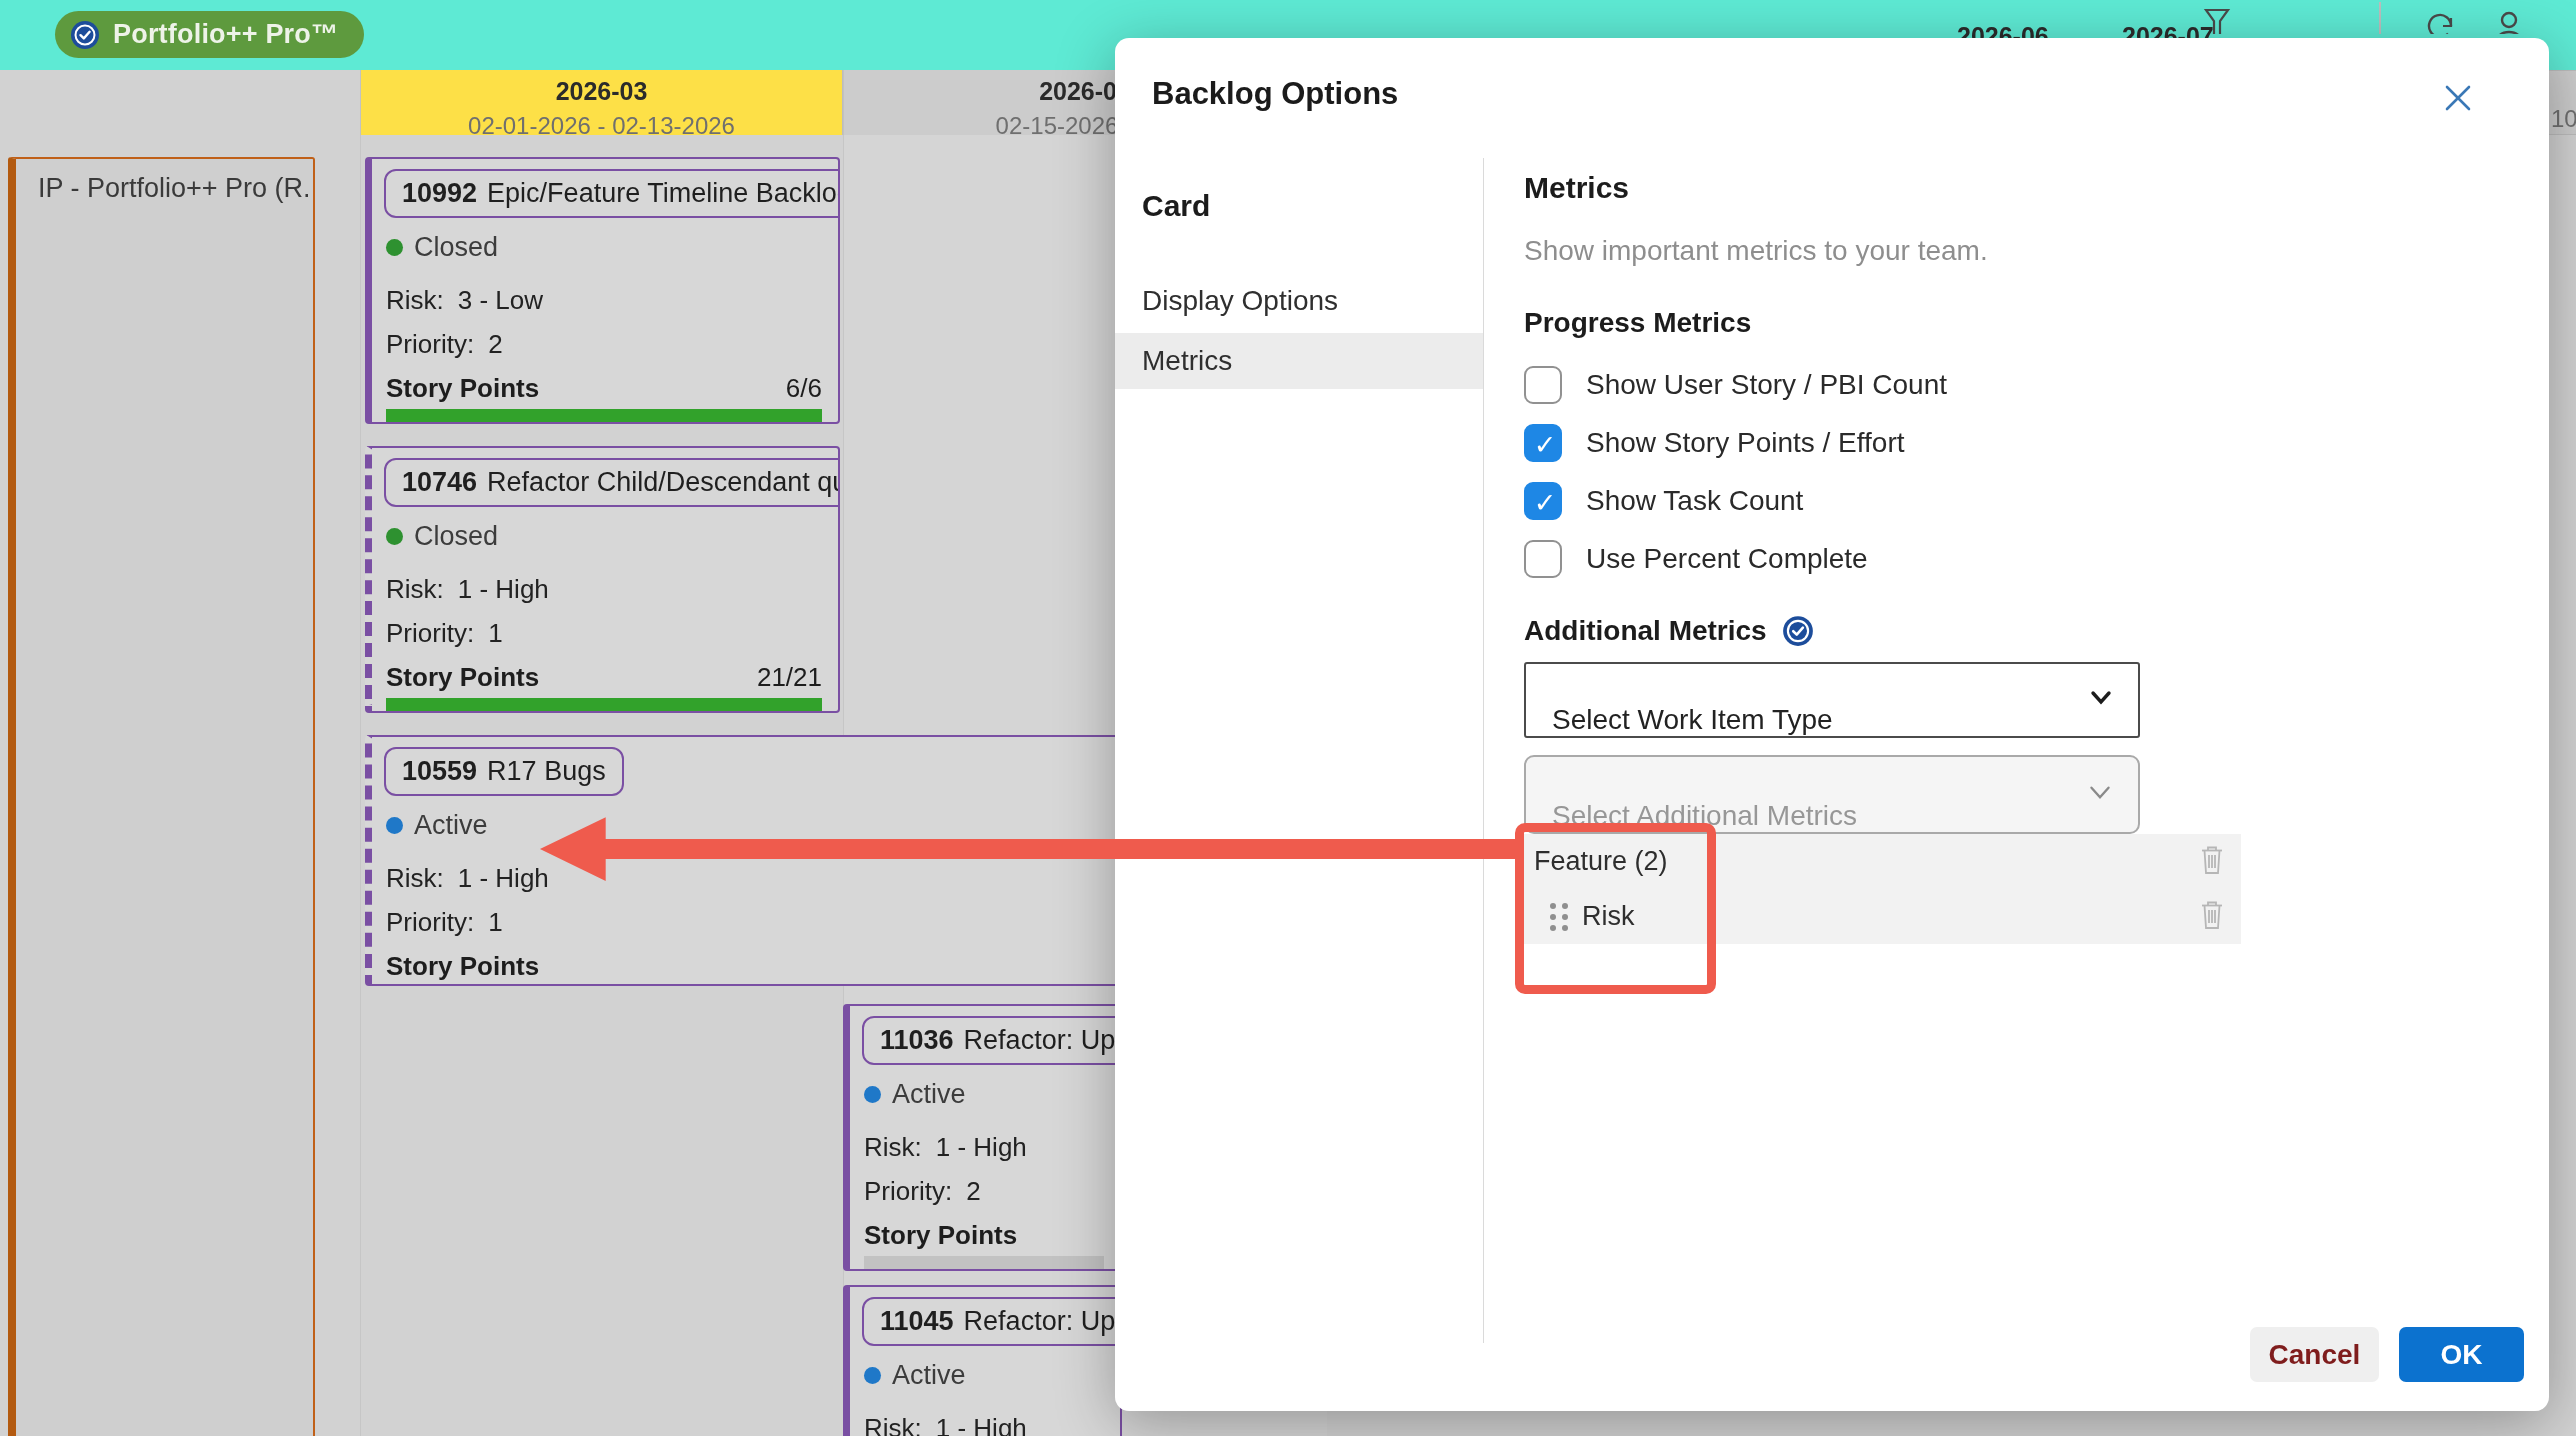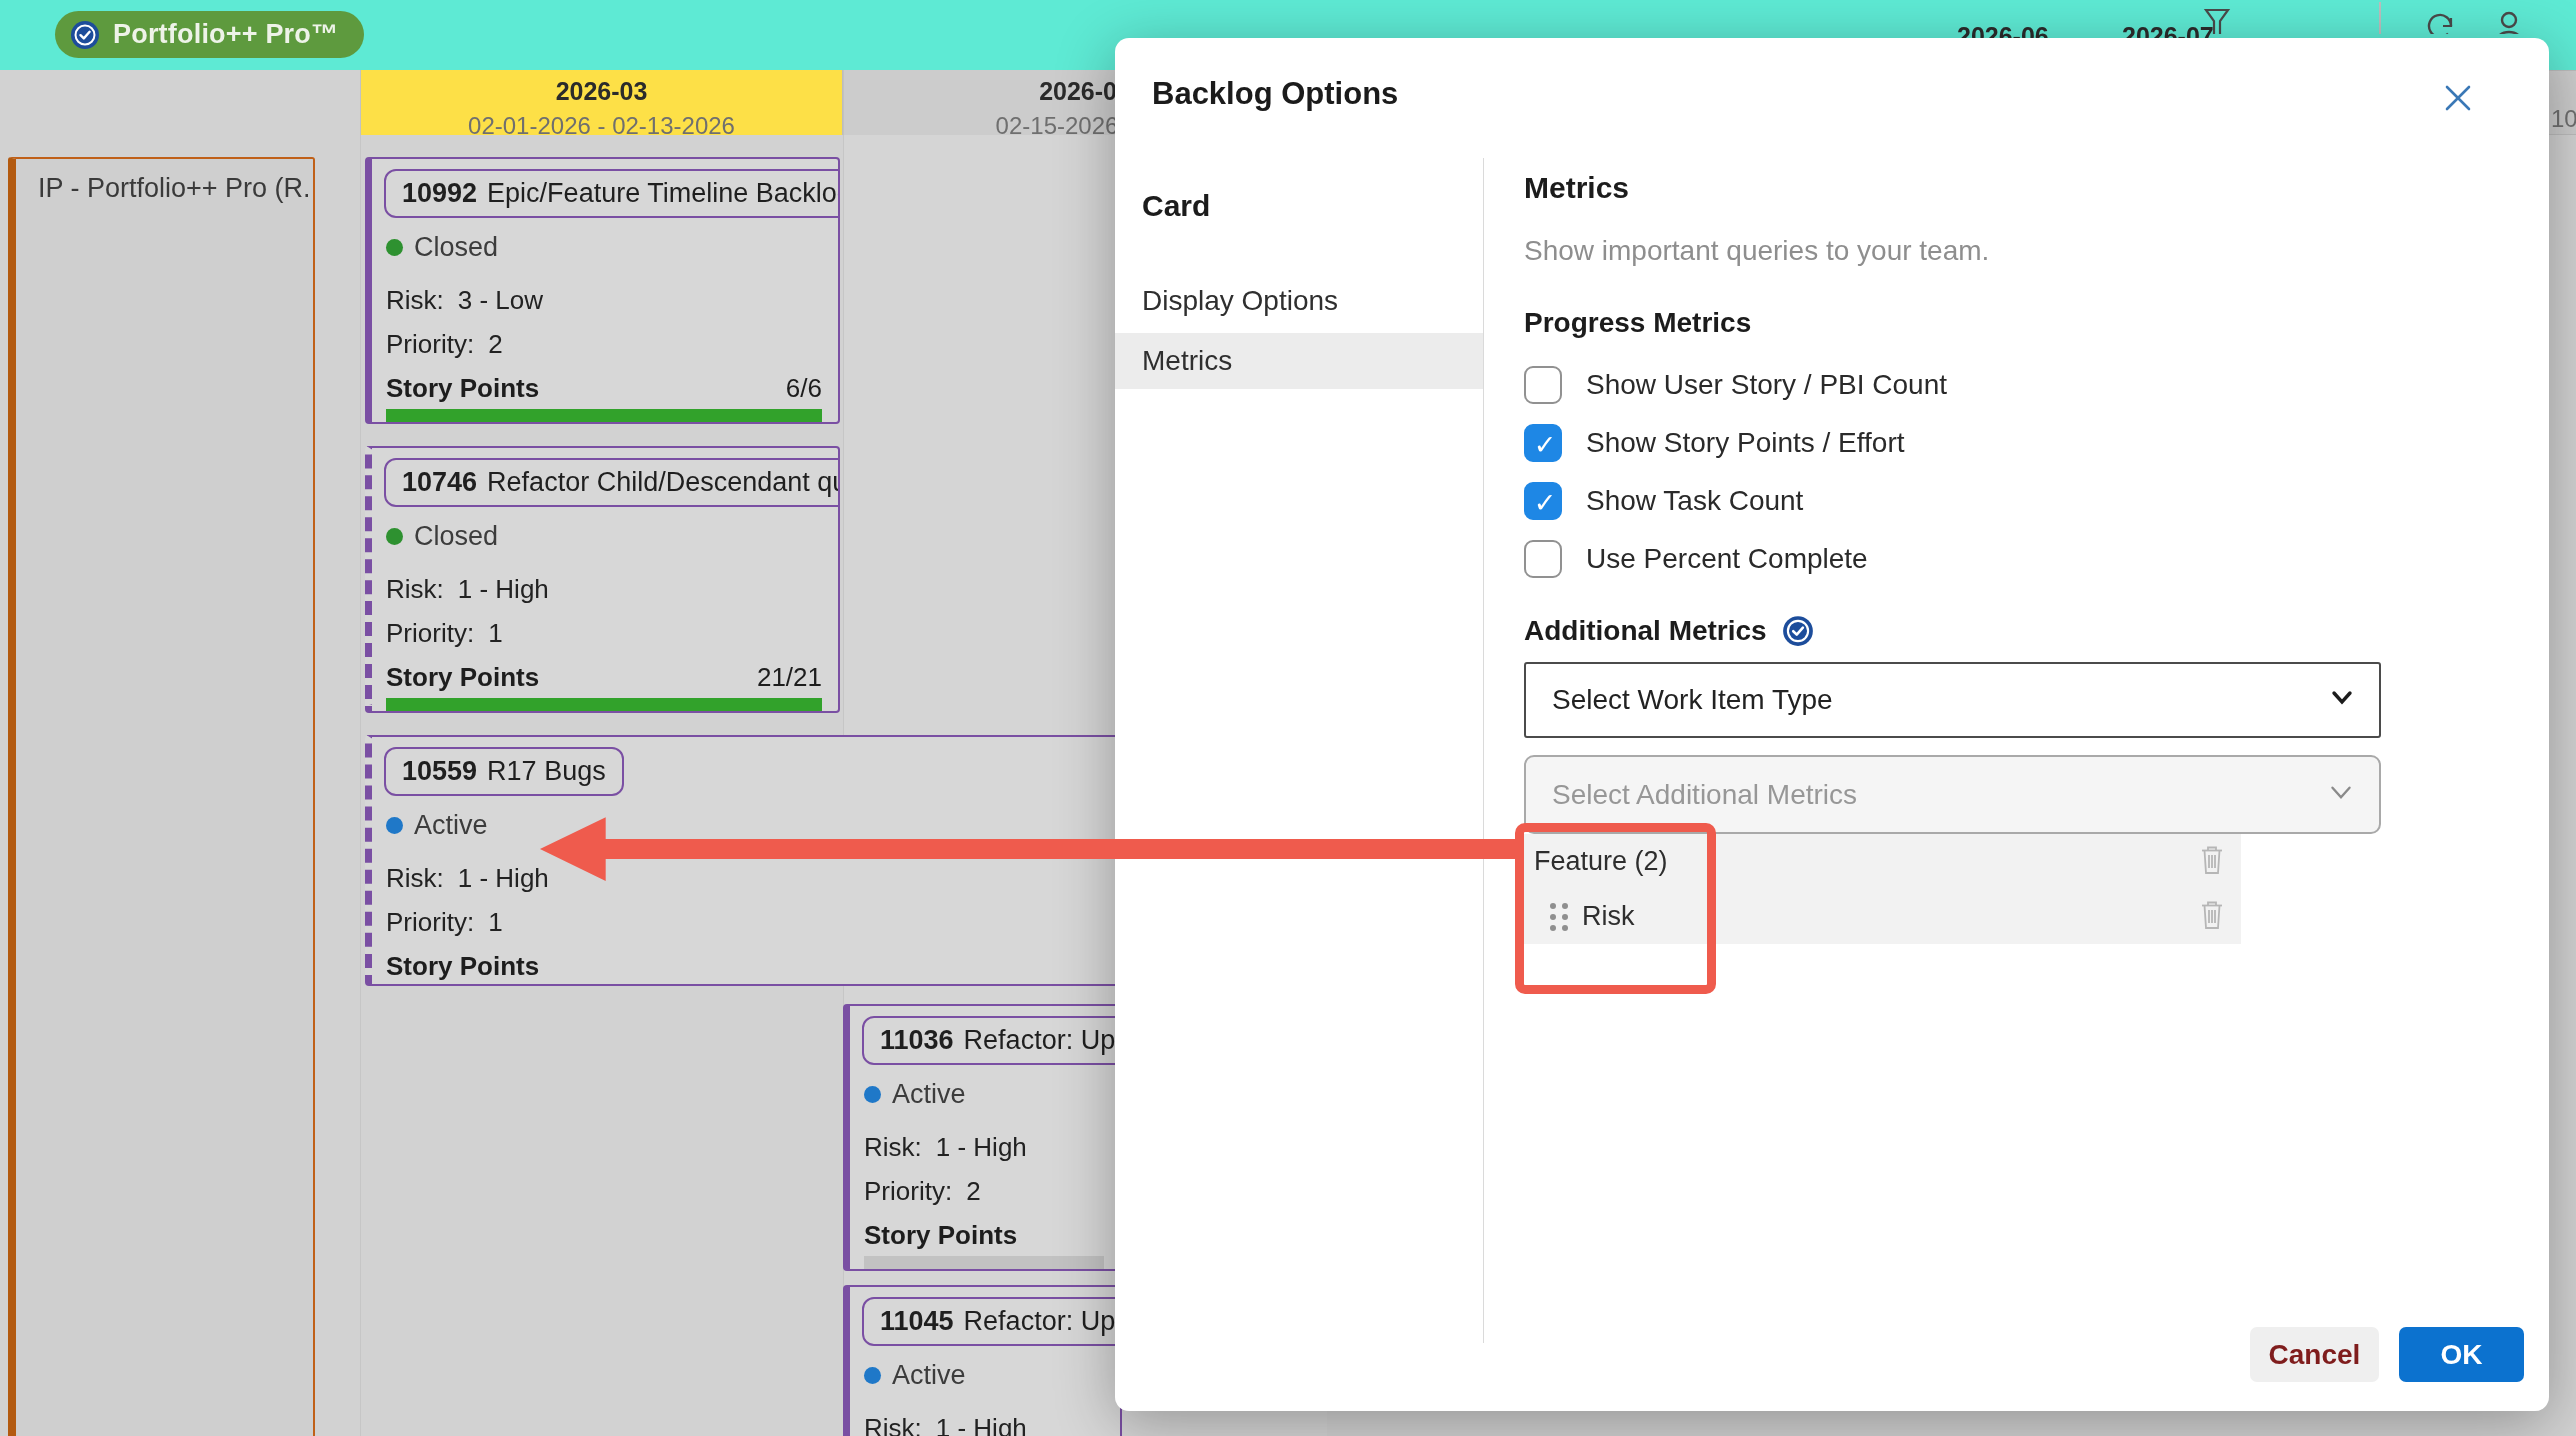--- a/index.html
+++ b/index.html
@@ -62,21 +62,21 @@
   .c-head{position:absolute;left:409px;top:133px;font-size:30px;font-weight:bold;color:#1c1c1c;}
   .c-sub{position:absolute;left:409px;top:197px;font-size:28px;color:#8e8e8e;}
   .c-progress{position:absolute;left:409px;top:269px;font-size:28px;font-weight:bold;color:#1c1c1c;}
   .cb-row{position:absolute;left:409px;height:44px;display:flex;align-items:center;gap:24px;}
   .cb{width:38px;height:38px;border-radius:9px;border:2.5px solid #919191;background:#fff;position:relative;flex:0 0 auto;cursor:pointer;}
   .cb .chk{display:none;}
   .cb.checked{background:#1e87e5;border-color:#1e87e5;}
   .cb.checked .chk{display:block;position:absolute;left:0;top:0;width:38px;height:38px;color:#fff;font-size:27px;line-height:38px;text-align:center;}
   .cb-label{font-size:28px;color:#2a2a2a;}
   .c-additional{position:absolute;left:409px;top:576px;font-size:28px;font-weight:bold;color:#1c1c1c;display:flex;align-items:center;gap:14px;}
-  .dd{position:absolute;left:409px;width:857px;display:flex;align-items:center;cursor:pointer;}
+  .dd{position:absolute;left:409px;width:616px;display:flex;align-items:flex-end;cursor:pointer;}
   .dd1{top:624px;height:76px;border:2px solid #4b4b4b;border-radius:3px;background:#fff;}
   .dd1 .dtxt{font-size:28px;color:#222;margin-left:26px;}
   .dd2{top:717px;height:79px;border:2px solid #a9a9a9;border-radius:10px;background:#f5f5f5;}
   .dd2 .dtxt{font-size:28px;color:#979797;margin-left:26px;}
   .dd .chev{position:absolute;right:22px;top:50%;transform:translateY(-50%);}
   .mlist{position:absolute;left:409px;top:796px;width:717px;}
   .mrow{position:relative;height:55px;background:#f2f2f2;display:flex;align-items:center;}
   .mrow .rtitle{font-size:27px;color:#2e2e2e;margin-left:10px;}
   .mrow .ritem{font-size:27px;color:#2e2e2e;margin-left:14px;}
   .handle{display:grid;grid-template-columns:6px 6px;grid-gap:5px 6px;margin-left:26px;cursor:grab;}
@@ -236,21 +236,21 @@
     <div class="nav-divider"></div>
     <span class="nav-card-h">Card</span>
     <div class="nav-item" style="top:235px;">
         <span>Display Options</span>
       </div>
     <div class="nav-item active" style="top:295px;">
         <span>Metrics</span>
       </div>
 
     <span class="c-head">Metrics</span>
-    <span class="c-sub">Show important queries to your team.</span>
+    <span class="c-sub">Show important metrics to your team.</span>
     <span class="c-progress">Progress Metrics</span>
 
     <div class="cb-row" style="top:325px;text-align:right;">
       <span class="cb"></span>
       <span class="cb-label">Show User Story / PBI Count</span>
     </div>
     <div class="cb-row" style="top:383px;">
       <span class="cb checked">
           <span class="chk">✓</span>
         </span>

